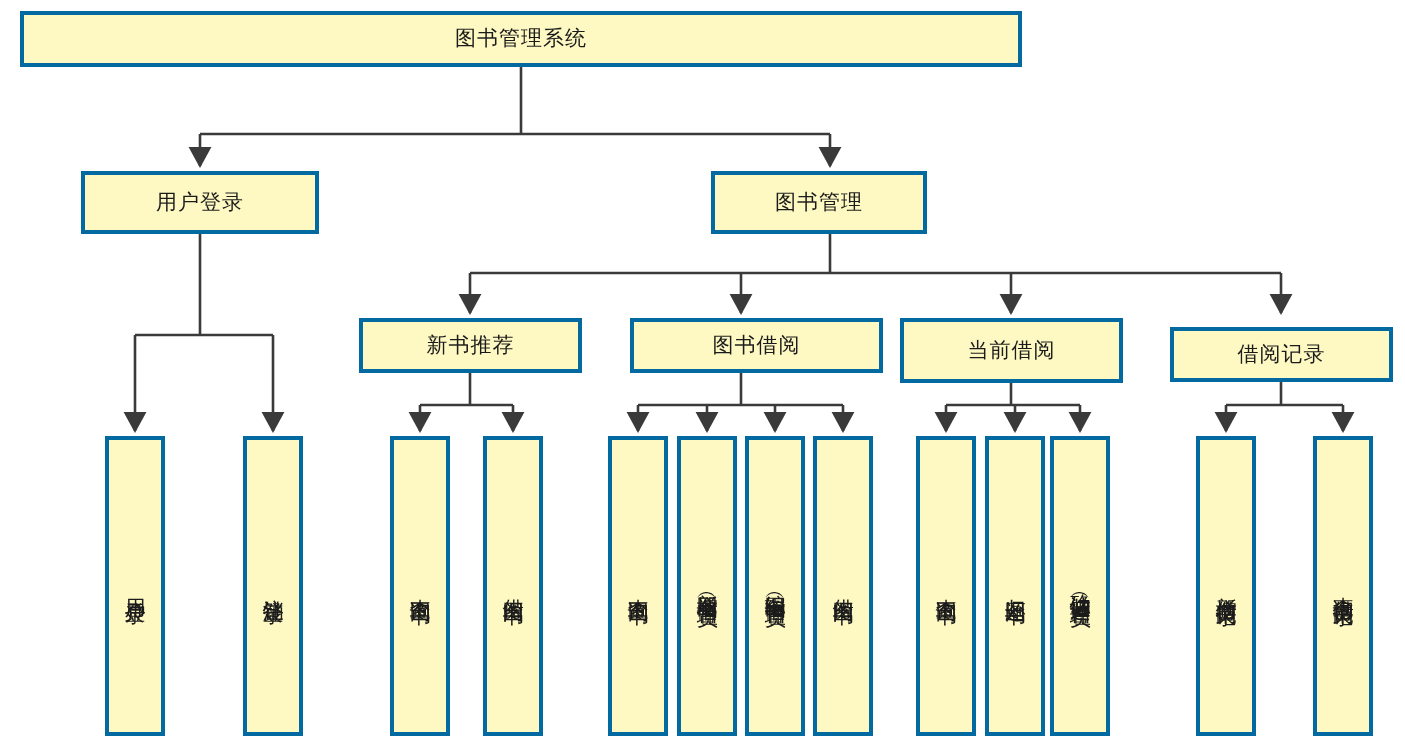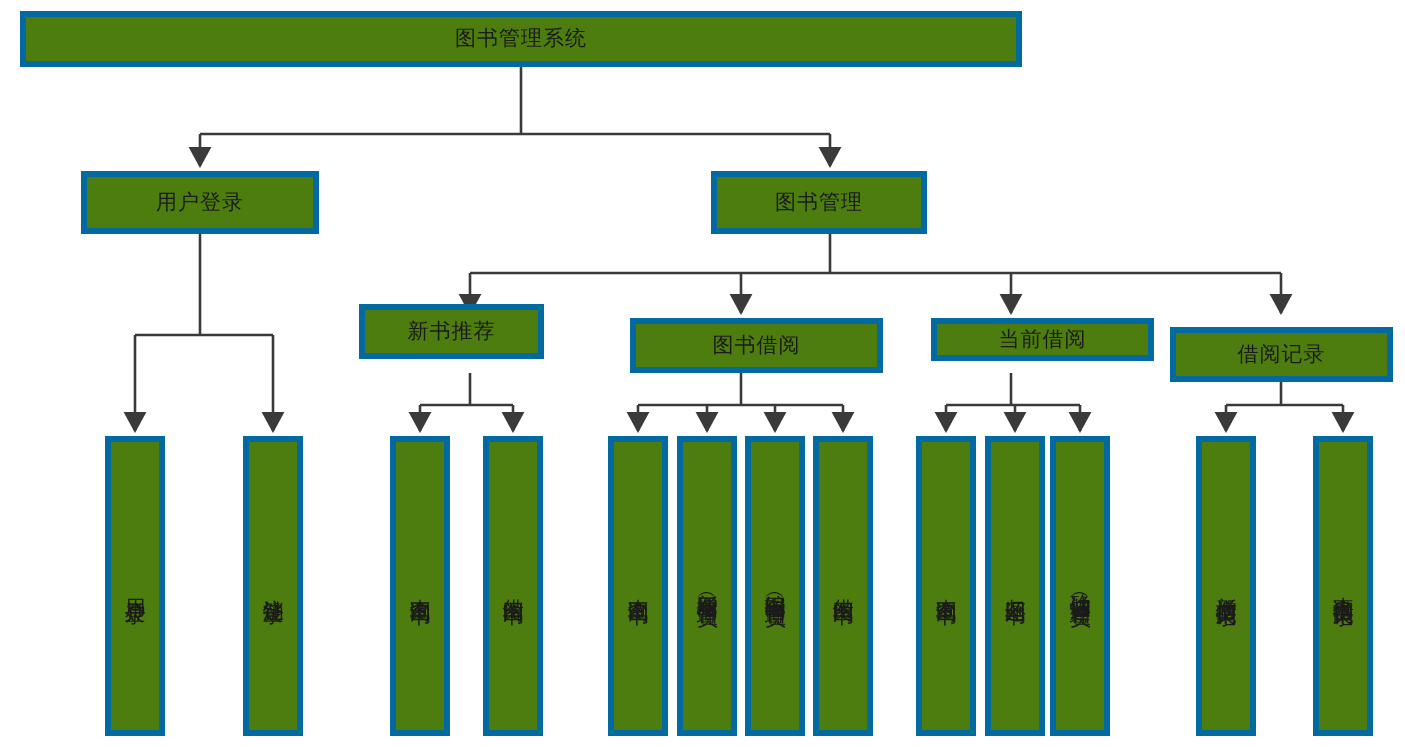--- a/index.html
+++ b/index.html
@@ -22,22 +22,22 @@
     position: absolute;
     left: 0;
     top: 0;
     width: 1405px;
     height: 747px;
     pointer-events: none;
   }
   .node {
     position: absolute;
     box-sizing: border-box;
-    background: #4d7c0f;
-    border: 6px solid #0369a1;
+    background: #fef9c3;
+    border: 4px solid #0369a1;
     display: flex;
     align-items: center;
     justify-content: center;
     color: #1b1b1b;
   }
   .node.horiz {
     font-size: 21px;
     letter-spacing: 1px;
     line-height: 1.2;
   }
@@ -117,23 +117,23 @@
       <path d="M 1343 405 L 1343 431" marker-end="url(#arrow)"></path>
 
     </g>
   </svg>
 
   <div class="node horiz" style="left: 20px; top: 11px; width: 1002px; height: 56px;">图书管理系统</div>
 
   <div class="node horiz" style="left: 81px; top: 171px; width: 238px; height: 63px;">用户登录</div>
   <div class="node horiz" style="left: 711px; top: 171px; width: 216px; height: 63px;">图书管理</div>
 
-  <div class="node horiz" style="left: 359px; top: 304px; width: 185px; height: 55px;">新书推荐</div>
+  <div class="node horiz" style="left: 359px; top: 318px; width: 223px; height: 55px;">新书推荐</div>
   <div class="node horiz" style="left: 630px; top: 318px; width: 253px; height: 55px;">图书借阅</div>
-  <div class="node horiz" style="left: 900px; top: 318px; width: 223px; height: 43px; margin-left: 31px;">当前借阅</div>
+  <div class="node horiz" style="left: 900px; top: 318px; width: 223px; height: 65px;">当前借阅</div>
   <div class="node horiz" style="left: 1170px; top: 318px; width: 223px; height: 55px; margin-top: 9px;">借阅记录</div>
 
   <div class="node vert" style="left: 105px; top: 436px; width: 60px; height: 300px;">
       <span class="vtext">用户登录</span>
     </div>
   <div class="node vert" style="left: 243px; top: 436px; width: 60px; height: 300px;">
       <span class="vtext">注销登录</span>
     </div>
   <div class="node vert" style="left: 390px; top: 436px; width: 60px; height: 300px;">
       <span class="vtext">查询图书</span>

